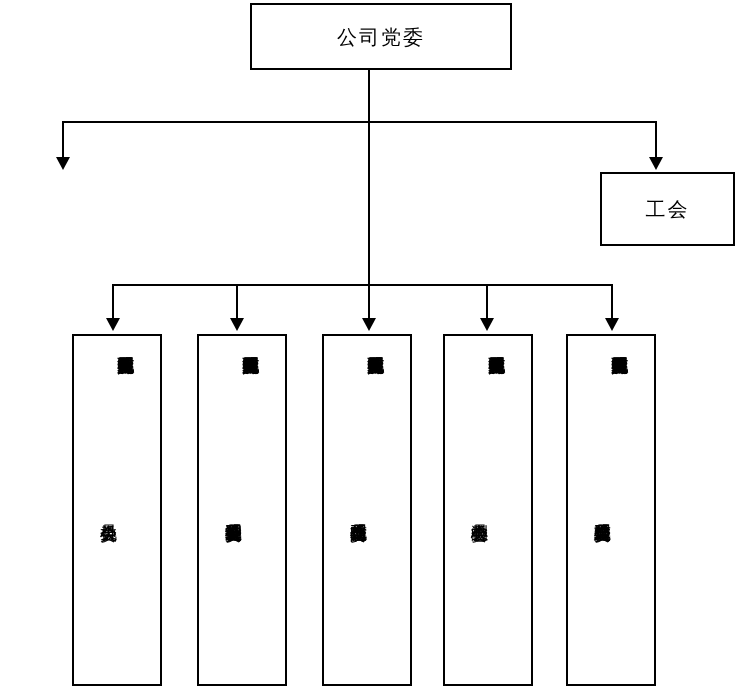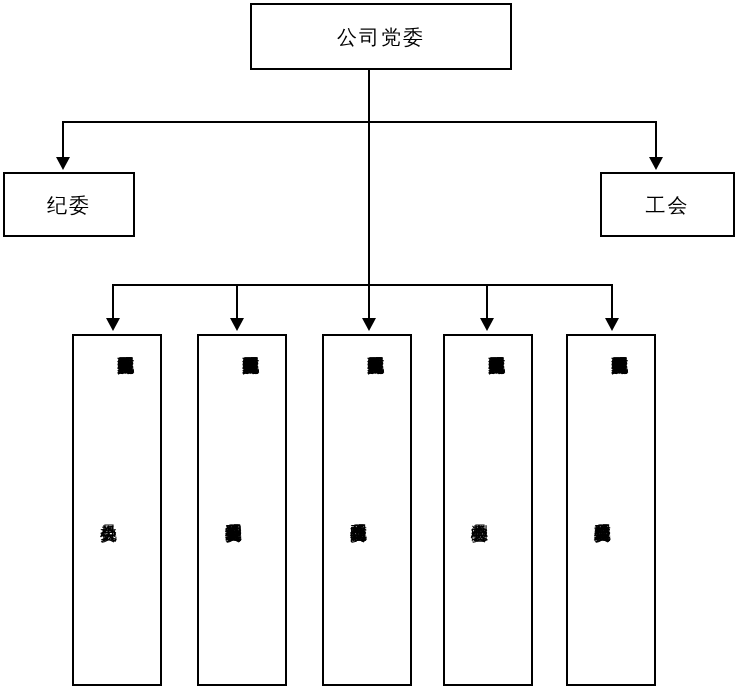--- a/index.html
+++ b/index.html
@@ -92,25 +92,22 @@
   <div class="ln ln-v" style="left:368px; top:70px; width:2px; height:216px;"></div>
 
   <div class="ln ln-h" style="left:62px; top:121px; width:595px; height:2px;"></div>
 
   <div class="ln ln-v" style="left:62px; top:121px; width:2px; height:38px;"></div>
   <div class="arrow" style="left:56px; top:157px;"></div>
 
   <div class="ln ln-v" style="left:655px; top:121px; width:2px; height:38px;"></div>
   <div class="arrow" style="left:649px; top:157px;"></div>
 
-  <div class="node" style="left:3px; top:172px; width:132px; height:65px;">
-    <span class="node-label">纪委</span>
-  </div>
 
-  <div class="node" style="left:600px; top:172px; width:135px; height:65px;">
+  <div class="node" style="left:600px; top:172px; width:135px; height:74px;">
     <span class="node-label">工会</span>
   </div>
 
   <div class="ln ln-h" style="left:112px; top:284px; width:501px; height:2px;"></div>
 
   <div class="ln ln-v" style="left:112px; top:284px; width:2px; height:36px;"></div>
   <div class="arrow" style="left:106px; top:318px;"></div>
 
   <div class="ln ln-v" style="left:236px; top:284px; width:2px; height:36px;"></div>
   <div class="arrow" style="left:230px; top:318px;"></div>

